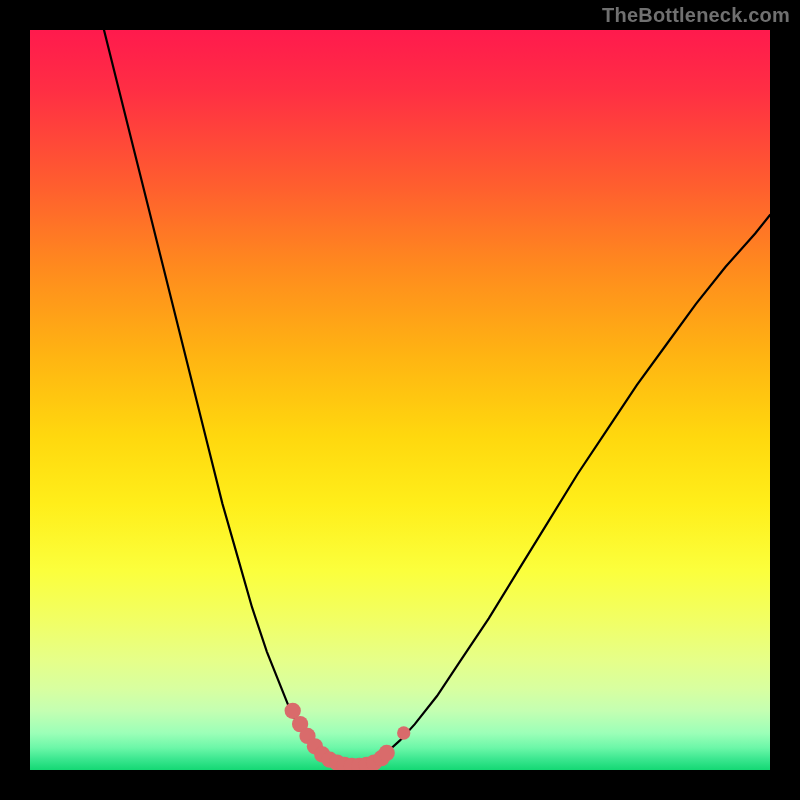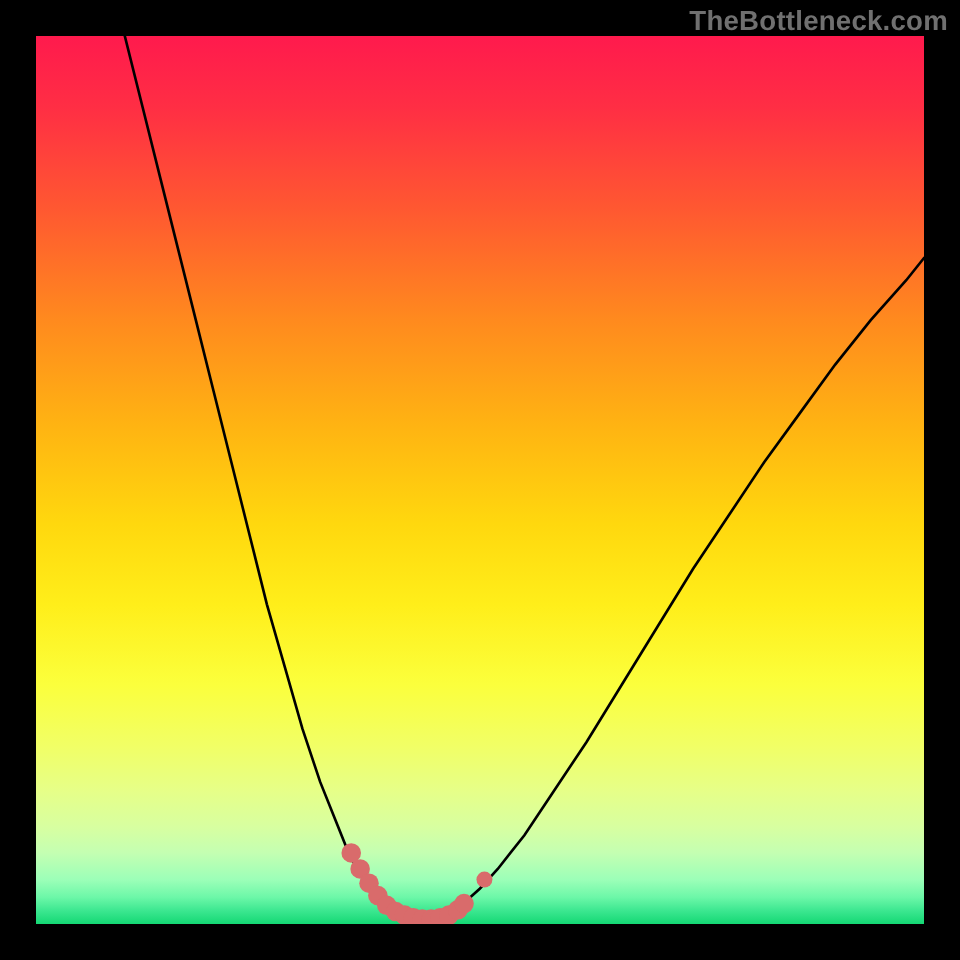--- a/index.html
+++ b/index.html
@@ -15,21 +15,21 @@
     position: relative;
     width: 800px;
     height: 800px;
     background: #000;
   }
   .watermark {
     position: absolute;
     top: 4px;
     right: 10px;
     color: #707070;
-    font-size: 23px;
+    font-size: 20px;
     font-weight: 600;
     letter-spacing: 0.2px;
     z-index: 50;
   }
   .plot-area {
     position: absolute;
     left: 30px;
     top: 30px;
     width: 740px;
     height: 740px;

